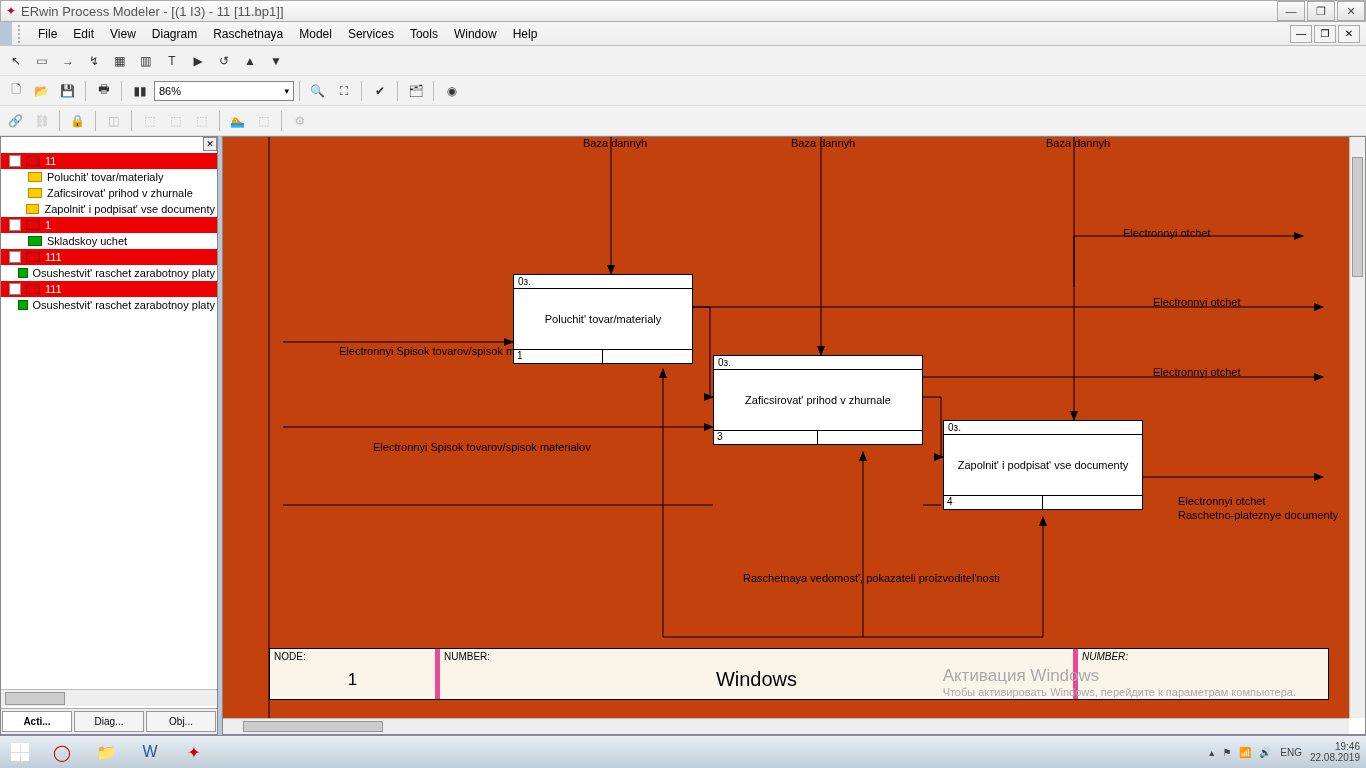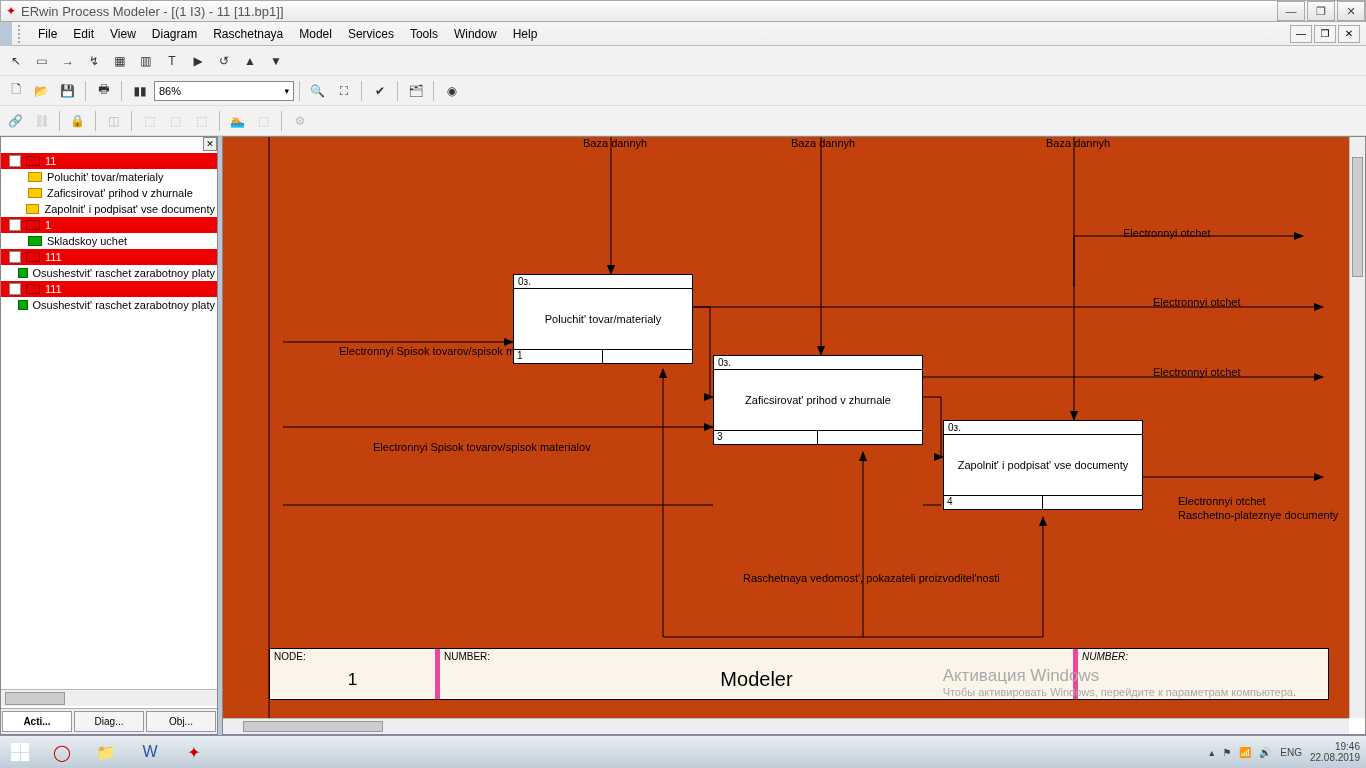--- a/index.html
+++ b/index.html
@@ -347,21 +347,21 @@
         </div>
     </div>
 
     <div class="diag-footer">
       <div class="col node">
         <span>NODE:</span>
         <span class="big" style="text-align:center">1</span>
       </div>
       <div class="col title">
         <span>NUMBER:</span>
-        <span class="bigctx">Modeler</span>
+        <span class="bigctx">Windows</span>
       </div>
       <div class="col num">
         <span>NUMBER:</span>
       </div>
     </div>
 
   </div>
   <div class="cv-scroll-v">
       <div class="thumb"></div>
     </div>

